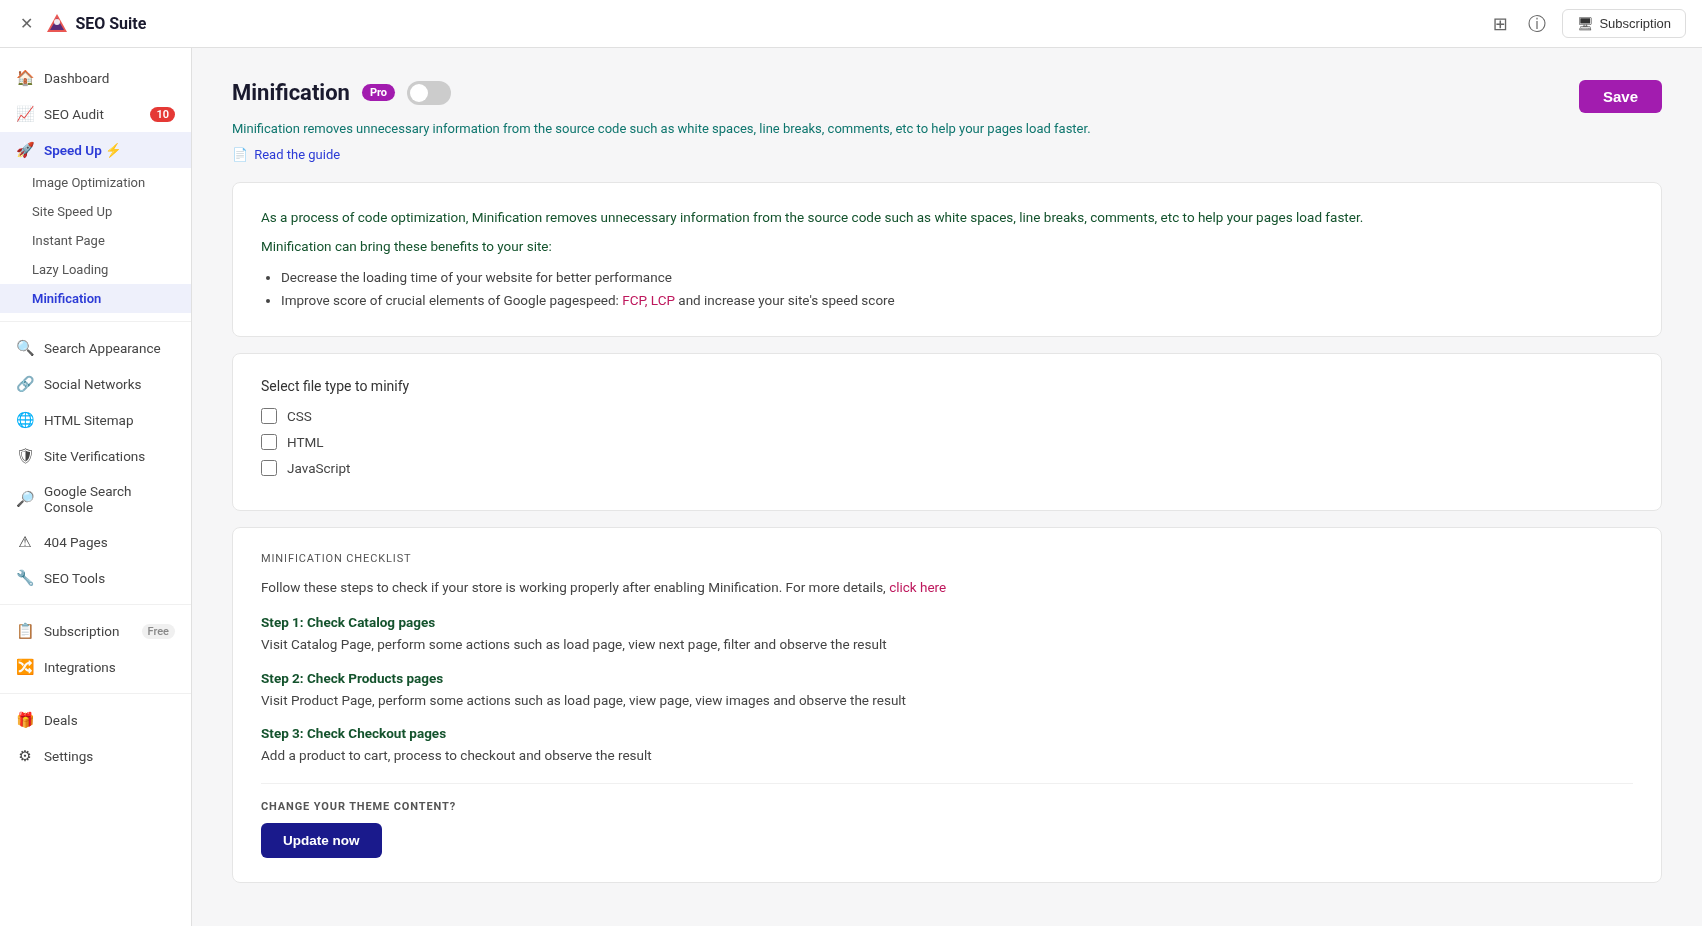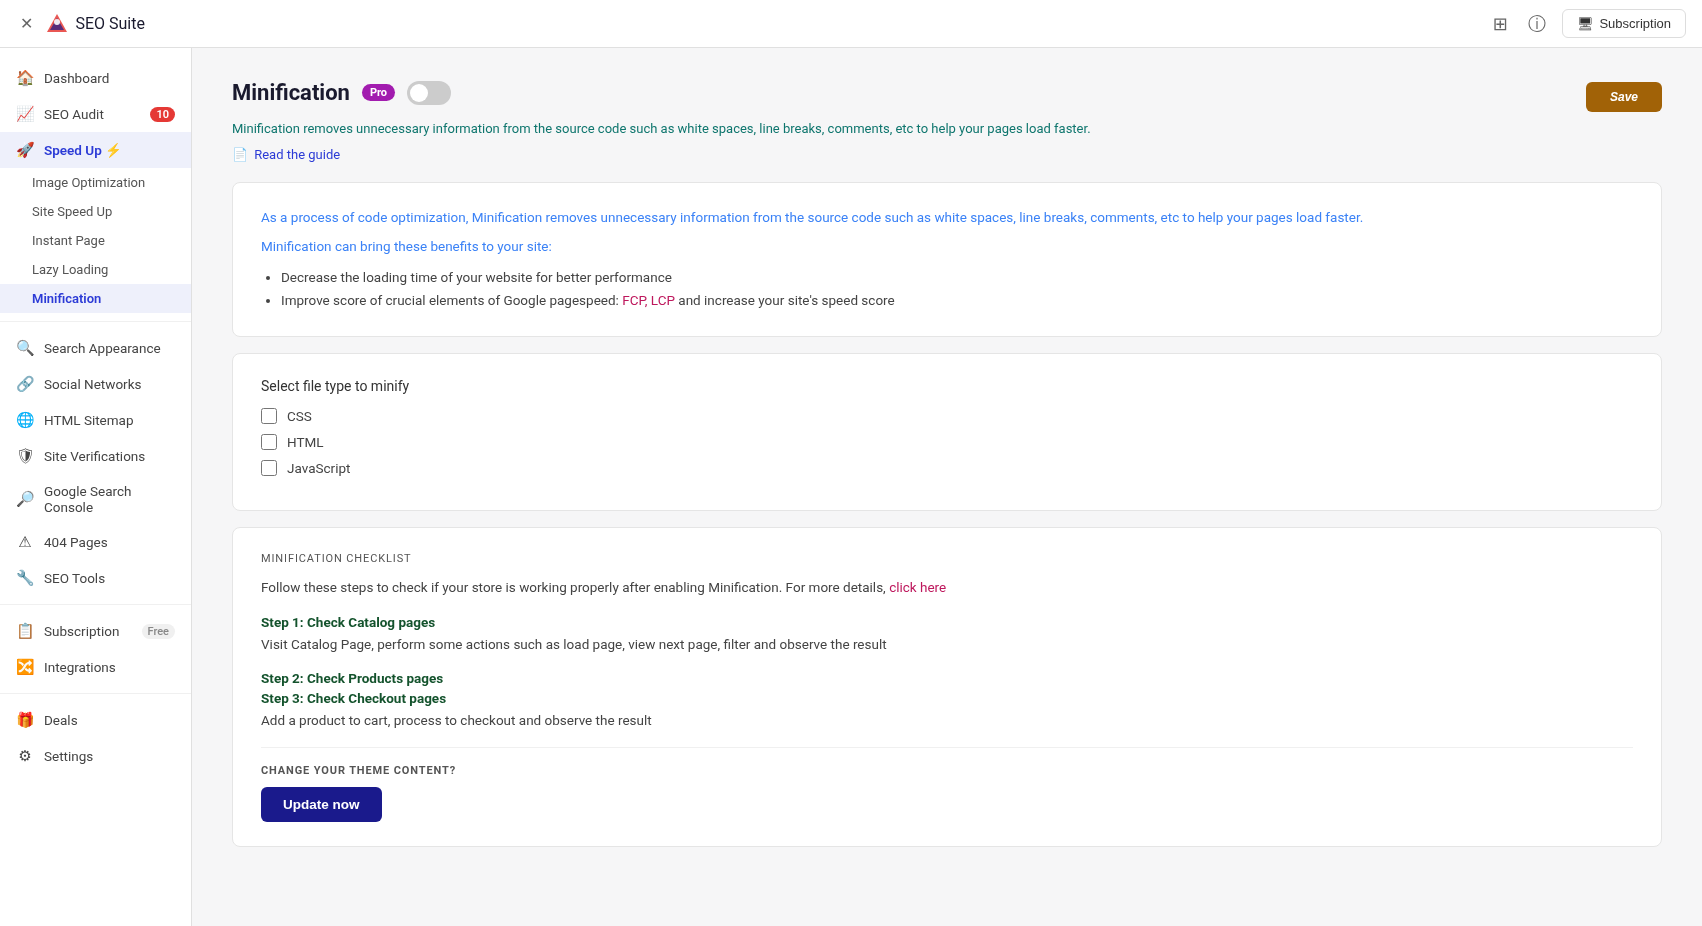--- a/index.html
+++ b/index.html
@@ -14,21 +14,21 @@
       align-items: center;
       padding: 0 16px;
       gap: 12px;
       position: fixed;
       top: 0; left: 0; right: 0;
       z-index: 100;
     }
     .top-bar-left { display: flex; align-items: center; gap: 8px; flex: 1; }
     .top-bar-close { cursor: pointer; color: #666; font-size: 16px; background: none; border: none; padding: 4px; }
     .top-bar-logo { display: flex; align-items: center; gap: 6px; }
-    .top-bar-title { font-size: 16px; font-weight: 400; color: #1a1a2e; }
+    .top-bar-title { font-size: 16px; font-weight: 700; color: #1a1a2e; }
     .top-bar-right { display: flex; align-items: center; gap: 12px; }
     .top-bar-icon-btn { background: none; border: none; cursor: pointer; color: #666; font-size: 18px; padding: 4px; }
     .subscription-btn {
       display: flex; align-items: center; gap: 6px;
       background: #fff; border: 1px solid #ddd; border-radius: 6px;
       padding: 6px 14px; cursor: pointer; font-size: 13px; color: #333;
     }
 
     
     .layout {
@@ -99,39 +99,39 @@
       position: absolute; top: 0; left: 0; right: 0; bottom: 0;
       background: #ccc; border-radius: 24px; transition: 0.3s;
     }
     .toggle-slider:before {
       content: ''; position: absolute;
       width: 18px; height: 18px; border-radius: 50%;
       background: #fff; top: 3px; left: 3px; transition: 0.3s;
     }
     .save-btn {
       margin-left: auto;
-      background: #a16207; color: #fff; border: none;
-      border-radius: 6px; padding: 8px 24px; font-size: 12px;
-      font-weight: 600; cursor: pointer; font-style: italic;
+      background: #a21caf; color: #fff; border: none;
+      border-radius: 6px; padding: 8px 24px; font-size: 15px;
+      font-weight: 600; cursor: pointer;
     }
 
     .page-desc { color: #0f766e; font-size: 13px; line-height: 1.5; margin-bottom: 8px; }
 
     .read-guide-link {
       display: flex; align-items: center; gap: 6px;
       color: #2c3bd6; font-size: 13px; cursor: pointer;
       text-decoration: none; margin-bottom: 20px;
     }
 
     
     .card {
       background: #fff; border: 1px solid #e5e5e5; border-radius: 8px;
       padding: 24px 28px; margin-bottom: 16px;
     }
-    .card-text { font-size: 13.5px; color: #3b82f6; line-height: 1.6; margin-bottom: 8px; }
+    .card-text { font-size: 13.5px; color: #14532d; line-height: 1.6; margin-bottom: 8px; }
     .card-list { list-style: disc; padding-left: 20px; }
     .card-list li { font-size: 13.5px; color: #444; line-height: 1.7; }
     .card-list li a, .inline-link { color: #be185d; text-decoration: none; }
 
     
     .file-select-label { font-size: 14px; color: #333; margin-bottom: 14px; }
     .checkbox-row { display: flex; align-items: center; gap: 10px; margin-bottom: 10px; }
     .checkbox-row input[type="checkbox"] { width: 16px; height: 16px; cursor: pointer; accent-color: #2c3bd6; }
     .checkbox-row label { font-size: 13.5px; color: #444; cursor: pointer; }
 
@@ -329,20 +329,21 @@
     <div class="card">
       <div class="checklist-title">MINIFICATION CHECKLIST</div>
       <p class="checklist-intro">
         <span>Follow these steps to check if your store is working properly after enabling Minification. For more details, </span><a class="inline-link">click here</a>
       </p>
 
       <div class="checklist-step-title">Step 1: Check Catalog pages</div>
       <p class="checklist-step-desc">Visit Catalog Page, perform some actions such as load page, view next page, filter and observe the result</p>
 
       <div class="checklist-step-title">Step 2: Check Products pages</div>
+      <p class="checklist-step-desc">Visit Product Page, perform some actions such as load page, view page, view images and observe the result</p>
 
       <div class="checklist-step-title">Step 3: Check Checkout pages</div>
       <p class="checklist-step-desc">Add a product to cart, process to checkout and observe the result</p>
 
       <div style="height:1px; background:#f0f0f0; margin: 16px 0;"></div>
 
       <div class="theme-change-title">CHANGE YOUR THEME CONTENT?</div>
       <button class="update-btn">Update now</button>
     </div>
 

